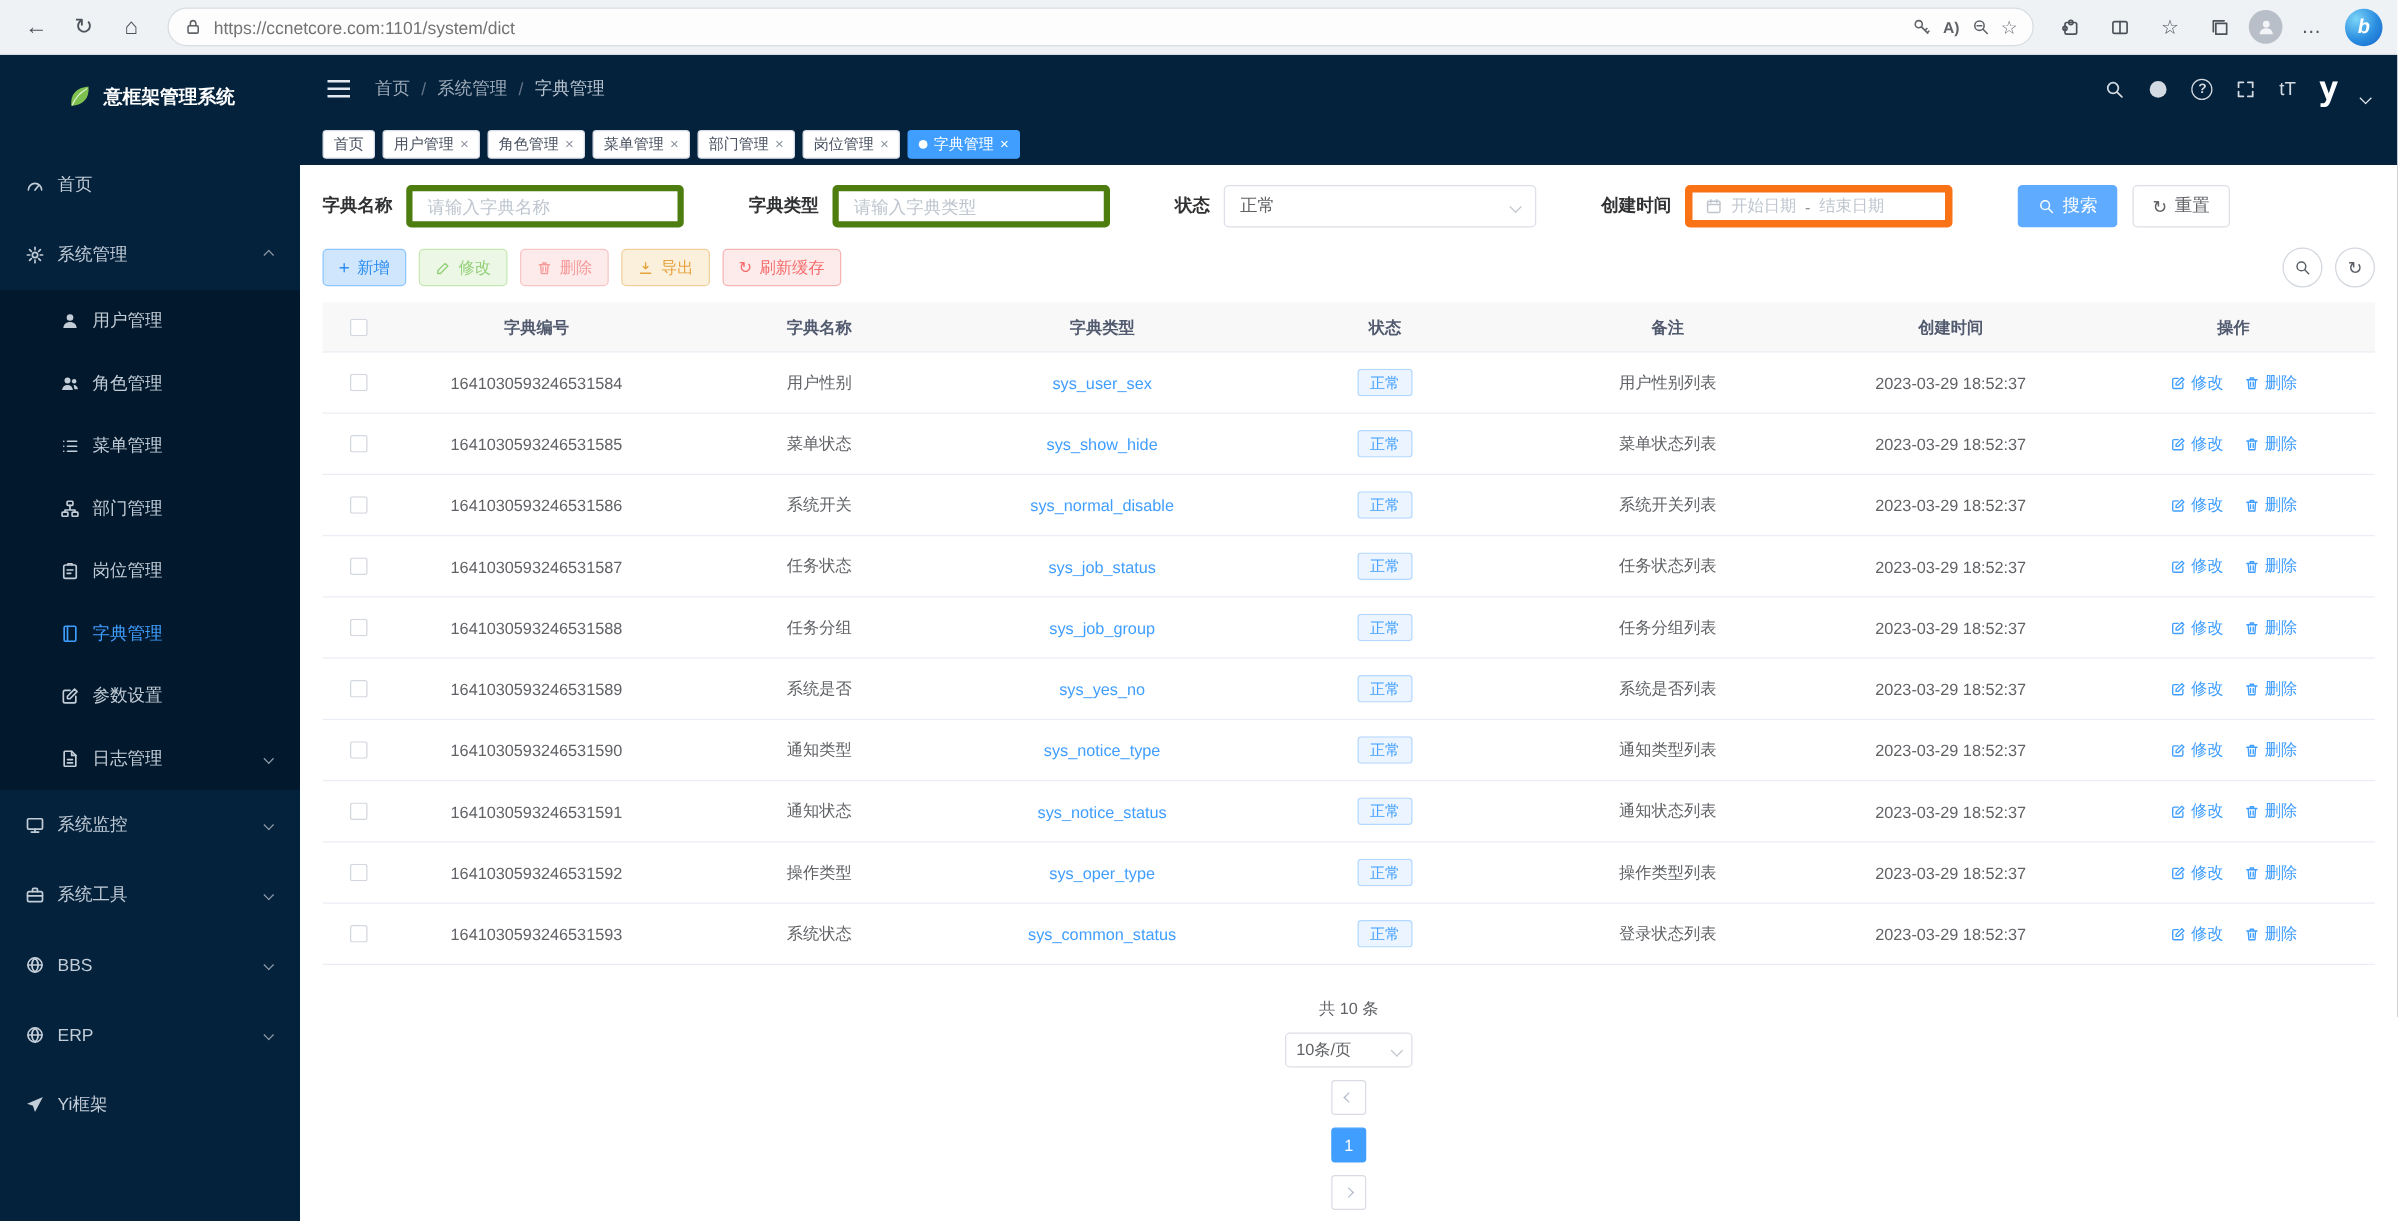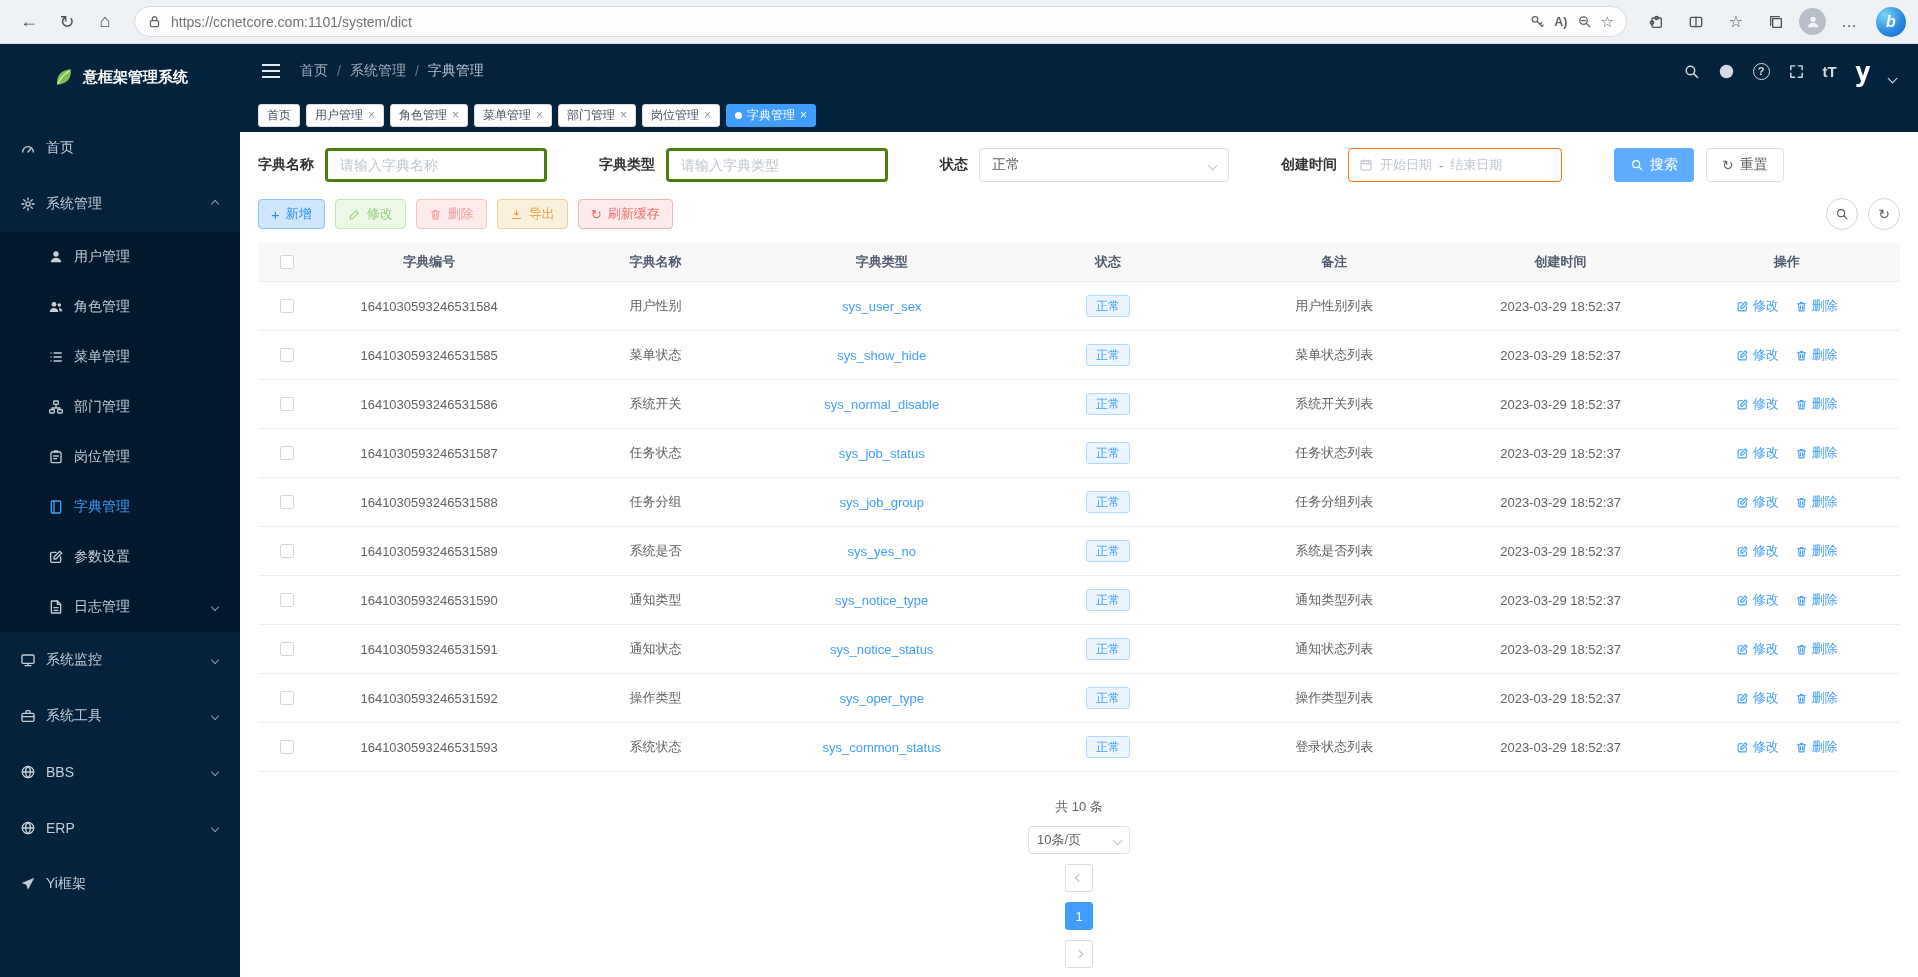--- a/index.html
+++ b/index.html
@@ -45,43 +45,43 @@
   .navbar { height:54px; display:flex; align-items:center; padding:0 22px; color:#cfd6de; }
   .hamburger { width:18px; height:14px; position:relative; cursor:pointer; margin-right:20px; }
   .hamburger::before { content:""; position:absolute; left:0; top:0; width:18px; height:2px; background:#e3e9ef; box-shadow:0 6px 0 #e3e9ef, 0 12px 0 #e3e9ef; }
   .breadcrumb { display:flex; align-items:center; gap:9px; font-size:14px; color:#9fabb9; }
   .breadcrumb .bc { cursor:pointer; }
   .breadcrumb .bc.current { color:#b9c3cf; cursor:default; }
   .breadcrumb .sep { color:#66758a; }
   .nav-right { margin-left:auto; display:flex; align-items:center; gap:18px; color:#d4dae1; font-size:17px; }
   .nav-right .hover-i { cursor:pointer; display:inline-flex; align-items:center; }
   .qmark { width:17px; height:17px; border:1.5px solid currentColor; border-radius:50%; font-size:11px; font-weight:bold; }
-  .font-ico { font-size:15px; font-weight:bold; letter-spacing:0; }
+  .font-ico { font-size:15px; font-weight:normal; letter-spacing:0; }
   .ylogo { font-size:27px; font-weight:bold; color:#fff; font-family:"DejaVu Sans Mono",monospace; line-height:1; cursor:pointer; }
   .user-caret { margin-top:14px; border-color:#e3e9ef; }
 
   
   .tabbar { height:34px; display:flex; align-items:center; padding:0 18px; gap:6px; }
   .tag { height:23px; background:#fff; border:1px solid #d8dce5; border-radius:3px; color:#495060; font-size:12px; display:inline-flex; align-items:center; padding:0 8px; gap:5px; cursor:pointer; }
   .tag .x { font-size:12px; color:#8d94a0; line-height:1; cursor:pointer; }
   .tag.active { background:#409eff; border-color:#409eff; color:#fff; }
   .tag.active .x { color:#fff; }
   .tag .dot { width:7px; height:7px; border-radius:50%; background:#fff; display:inline-block; }
 
   
   .content { flex:1; background:#fff; padding:16px 18px 0; overflow:hidden; }
 
   .search-form { display:flex; align-items:center; font-size:14px; margin-bottom:16px; flex-wrap:nowrap; }
   .form-item { display:flex; align-items:center; margin-right:52px; }
   .form-item label { font-weight:bold; color:#303133; margin-right:11px; white-space:nowrap; }
-  .inp { width:222px; height:34px; border:3px solid #4d7c0f; border-radius:4px; padding:0 12px; font-size:14px; color:#15803d; outline:none; font-family:inherit; background:#fff; }
+  .inp { width:222px; height:34px; border:5px solid #4d7c0f; border-radius:4px; padding:0 12px; font-size:14px; color:#15803d; outline:none; font-family:inherit; background:#fff; }
   .inp::placeholder { color:#bfc6cf; }
   .select { width:250px; height:34px; border:1px solid #dcdfe6; border-radius:4px; display:flex; align-items:center; padding:0 12px; color:#606266; cursor:pointer; background:#fff; }
   .select .caret { margin-left:auto; color:#c0c4cc; }
-  .daterange { width:214px; height:34px; border:1px solid #f97316; border-radius:4px; display:flex; align-items:center; padding:0 10px; gap:7px; font-size:13px; color:#bfc6cf; background:#fff; cursor:pointer; }
+  .daterange { width:214px; height:34px; border:6px solid #f97316; border-radius:4px; display:flex; align-items:center; padding:0 10px; gap:7px; font-size:13px; color:#bfc6cf; background:#fff; cursor:pointer; }
   .daterange .cal { color:#c0c4cc; font-size:14px; display:inline-flex; }
   .daterange .dash { color:#8a9099; }
   .btn { height:34px; border-radius:4px; border:1px solid transparent; font-size:14px; padding:16px 15px; display:inline-flex; align-items:center; gap:6px; cursor:pointer; font-family:inherit; }
   .btn.primary { background:#5fabff; color:#fff; }
   .btn.plain { background:#fff; border-color:#dcdfe6; color:#606266; margin-left:12px; }
 
   .toolbar { display:flex; align-items:center; margin-bottom:12px; }
   .tb { height:30px; border-radius:4px; font-size:13px; padding:0 12px; display:inline-flex; align-items:center; gap:6px; cursor:pointer; margin-right:10px; border:1px solid transparent; font-family:inherit; }
   .tb .pl { font-size:15px; line-height:1; }
   .tb.blue   { background:#cfe6fc; border-color:#8cc5ff; color:#2d8cf0; }

